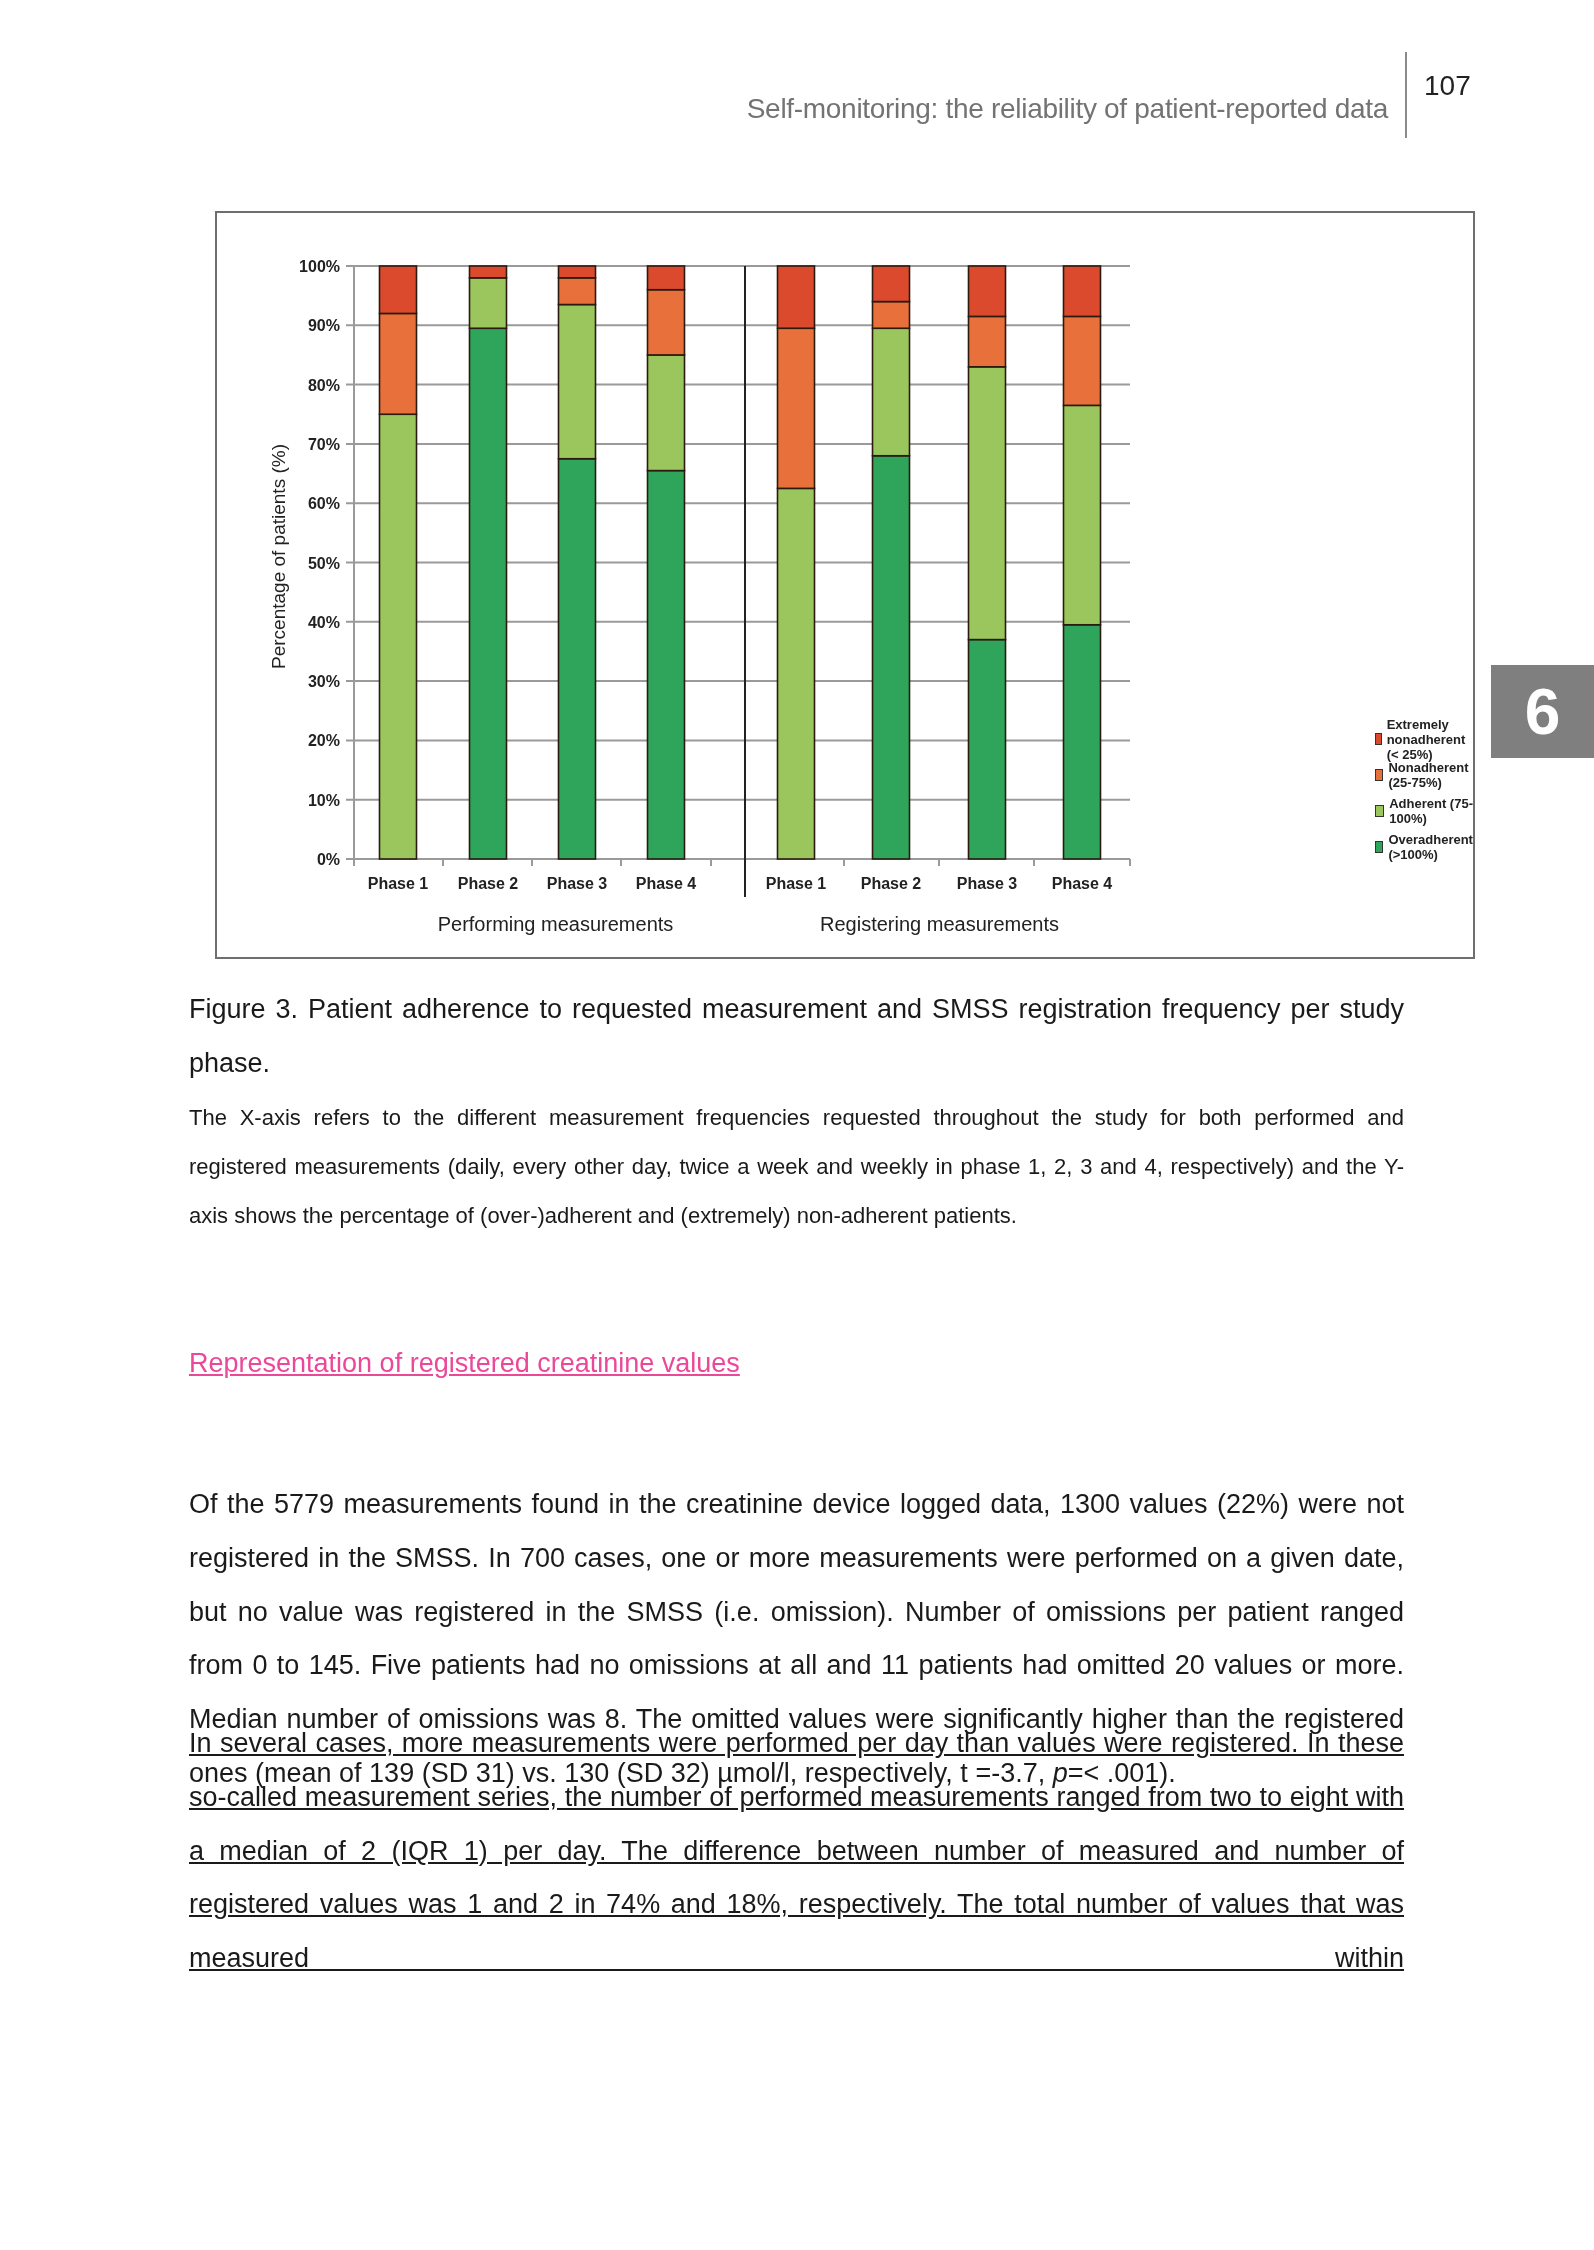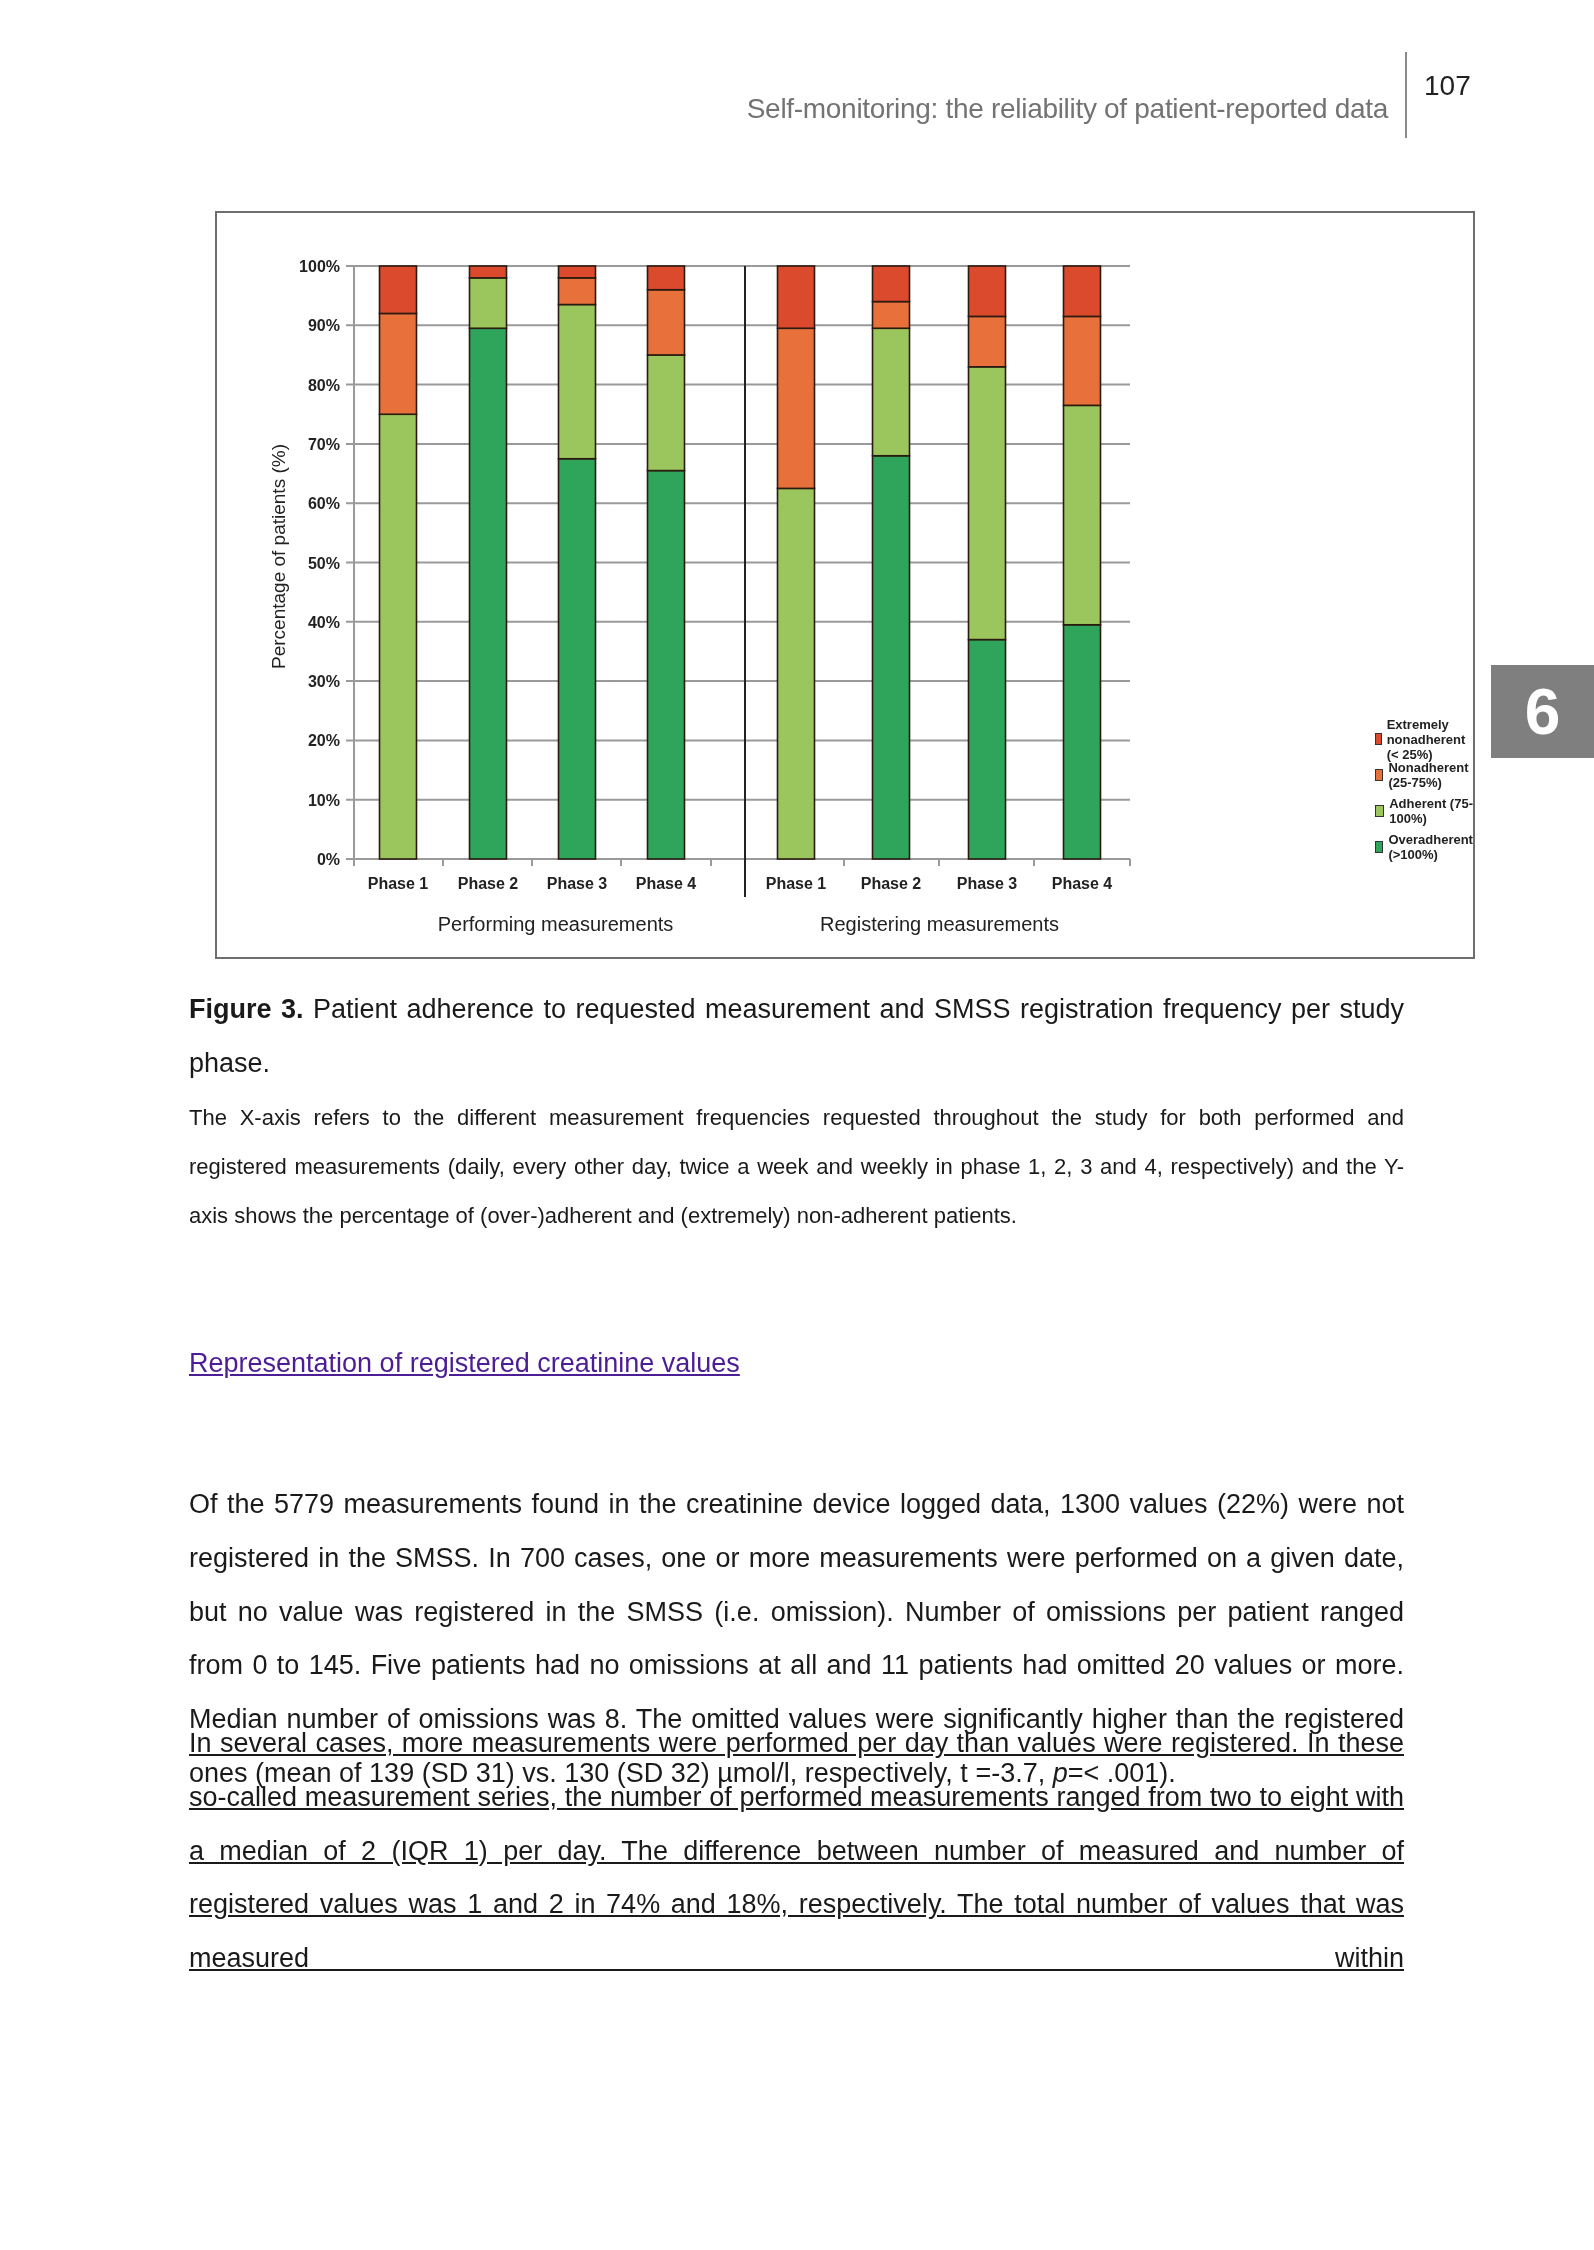--- a/index.html
+++ b/index.html
@@ -9,23 +9,23 @@
   .header-page { position: absolute; left: 1424px; top: 70px; font-size: 28px; color: #222; }
   .chapter-tab { position: absolute; left: 1491px; top: 665px; width: 103px; height: 93px; background: #7f7f7f; color: #fff; font-size: 64px; font-weight: bold; display: flex; align-items: center; justify-content: center; }
 
   .figure-frame { position: absolute; left: 215px; top: 211px; width: 1256px; height: 744px; border: 2px solid #6e6e6e; background: #fff; box-sizing: content-box; }
   #chart { position: absolute; left: 0; top: 0; }
   .legend { position: absolute; left: 1158px; top: 508px; }
   .legend-item { display: flex; align-items: center; height: 36px; font-size: 13px; font-weight: bold; color: #222; }
   .legend-swatch { width: 12px; height: 12px; border: 1px solid #333; margin-right: 5px; box-sizing: border-box; }
 
   .caption { position: absolute; left: 189px; top: 982px; width: 1215px; font-size: 27px; line-height: 54px; text-align: justify; color: #1a1a1a; }
-  .caption b { font-weight: bold; margin-top: 44px; }
+  .caption b { font-weight: normal; margin-top: 44px; }
   .caption-note { position: absolute; left: 189px; top: 1093px; width: 1215px; font-size: 22px; line-height: 49px; text-align: justify; text-align-last: left; color: #1a1a1a; }
-  .section-heading { position: absolute; left: 189px; top: 1348px; font-size: 27px; text-decoration: underline; color: #4c1d95; }
+  .section-heading { position: absolute; left: 189px; top: 1348px; font-size: 27px; text-decoration: underline; color: #ec4899; }
   .paragraph { position: absolute; left: 189px; width: 1215px; font-size: 27px; line-height: 53.8px; text-align: justify; color: #1a1a1a; }
   .p1 { top: 1478px; }
   .p2 { top: 1717px; text-align-last: justify; text-decoration: underline; }
 </style>
 </head>
 <body>
 
 <div class="header-title">Self-monitoring: the reliability of patient-reported data</div>
 <div class="header-rule"></div>
 <div class="header-page">107</div>

